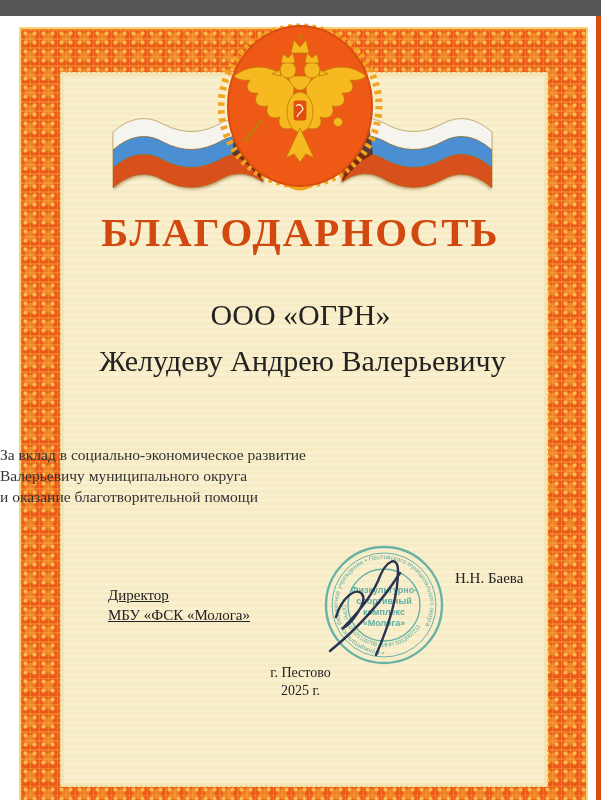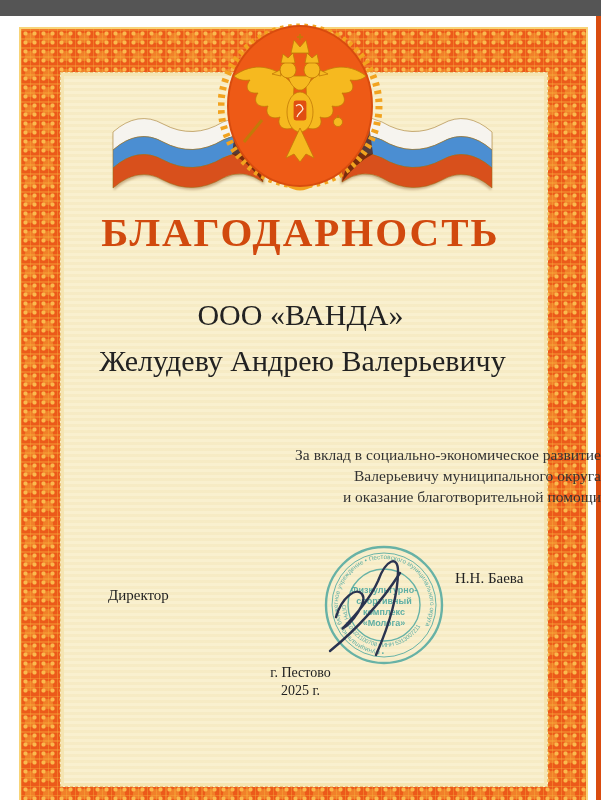--- a/index.html
+++ b/index.html
@@ -24,23 +24,23 @@
   .flag{position:absolute;z-index:3;filter:drop-shadow(1px 2px 1px rgba(120,60,10,.35));}
   .flag.left{left:108px;top:86px;}
   .flag.right{left:337px;top:86px;transform:scaleX(-1);}
   .emblem{position:absolute;left:218px;top:4px;z-index:4;}
   .title{position:absolute;left:0;right:0;top:192px;z-index:5;text-align:center;
          font-size:41px;font-weight:bold;letter-spacing:2px;color:#d1490e;}
   .org{position:absolute;left:0;right:0;top:282px;z-index:5;text-align:center;
        font-size:30px;color:#222;}
   .person{position:absolute;left:4px;right:0;top:328px;z-index:5;text-align:center;
           font-size:30px;color:#222;}
-  .reason{position:absolute;left:0;right:0;top:428px;z-index:5;text-align:right;
-          font-size:15.5px;line-height:21px;color:#333;padding-left:48px;}
-  .sig-left{position:absolute;left:108px;top:569px;z-index:5;font-size:15px;line-height:20px;color:#222;}
+  .reason{position:absolute;left:0;right:0;top:428px;z-index:5;text-align:left;
+          font-size:15.5px;line-height:21px;color:#333;}
+  .sig-left{position:absolute;left:108px;top:569px;z-index:5;font-size:15px;line-height:20px;color:#222;text-decoration:underline;}
   .sig-name{position:absolute;left:455px;top:554px;z-index:5;font-size:15px;color:#222;}
   .stampbox{position:absolute;left:312px;top:523px;z-index:6;}
   .footer{position:absolute;left:0;right:0;top:648px;z-index:5;text-align:center;
           font-size:14px;line-height:18px;color:#222;}
   .block{display:block;}
 </style>
 </head>
 <body>
 
 <div class="page">
@@ -88,31 +88,32 @@
       <line x1="79" y1="17" x2="85" y2="17" stroke-width="1.6"></line>
       <line x1="44" y1="100" x2="26" y2="122" stroke-width="3"></line>
       <circle cx="120" cy="102" r="4.5"></circle>
       <line x1="120" y1="95" x2="120" y2="98" stroke-width="1.4"></line>
     </g>
     <rect x="75" y="80" width="14" height="21" rx="3" fill="#e04e12" stroke="#f6b91f" stroke-width="1.2"></rect>
     <path d="M78,86 C81,83 84,85 85,89 C83,93 80,93 79,97" fill="none" stroke="#fdf3dc" stroke-width="1.2"></path>
   </svg>
 
   <div class="title">БЛАГОДАРНОСТЬ</div>
-  <div class="org">ООО «ВАНДА»</div>
+  <div class="org">ООО «ОГРН»</div>
   <div class="person">Желудеву Андрею Валерьевичу</div>
 
   <div class="reason">
     <span class="block">За вклад в социально-экономическое развитие</span>
     <span class="block">Валерьевичу муниципального округа</span>
     <span class="block">и оказание благотворительной помощи</span>
   </div>
 
   <div class="sig-left">
     <span class="block">Директор</span>
+    <span class="block">МБУ «ФСК «Молога»</span>
   </div>
   <div class="sig-name">Н.Н. Баева</div>
 
   <svg class="stampbox" width="140" height="135" viewBox="0 0 140 135">
     <g stroke="#4fa8a0" fill="none" opacity="0.85">
       <circle cx="72" cy="66" r="58" stroke-width="2.4"></circle>
       <circle cx="72" cy="66" r="52" stroke-width="1"></circle>
       <circle cx="72" cy="66" r="36" stroke-width="1.4"></circle>
     </g>
     <defs>

